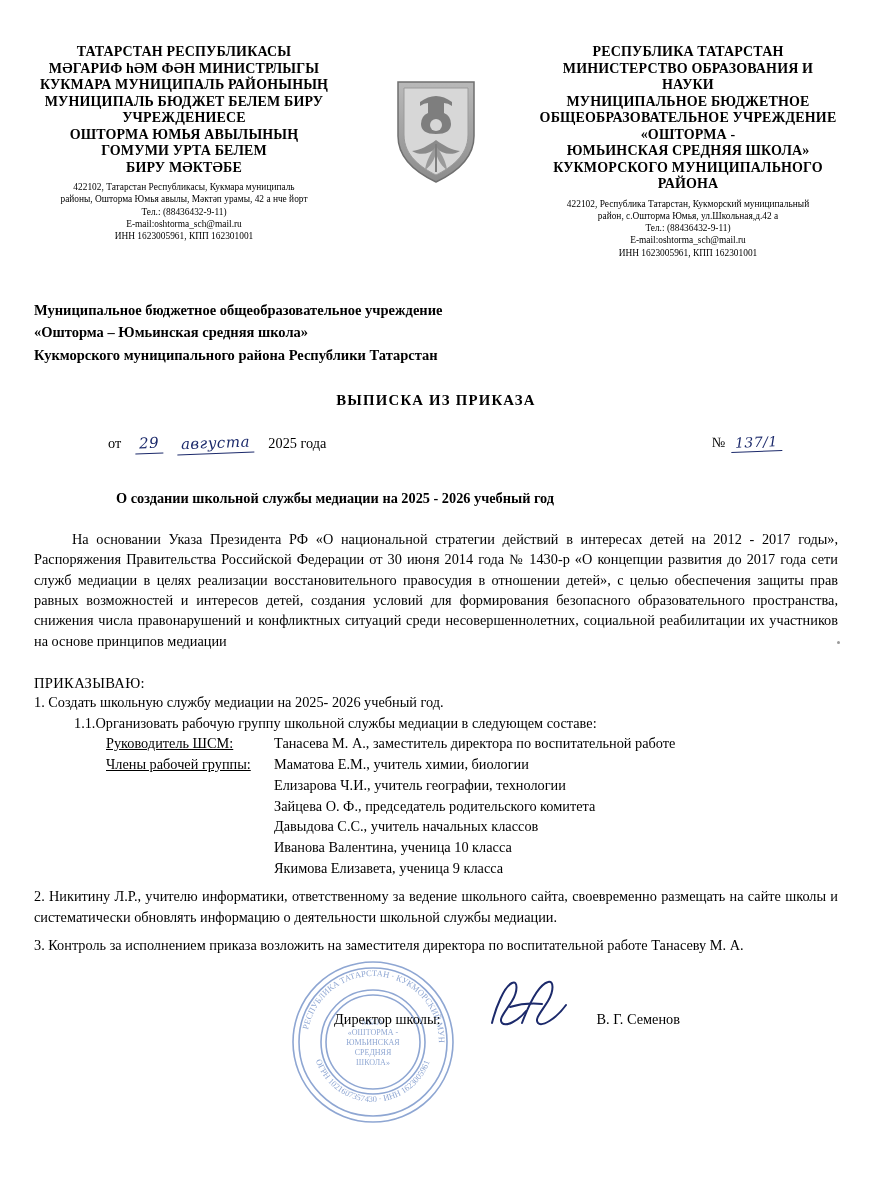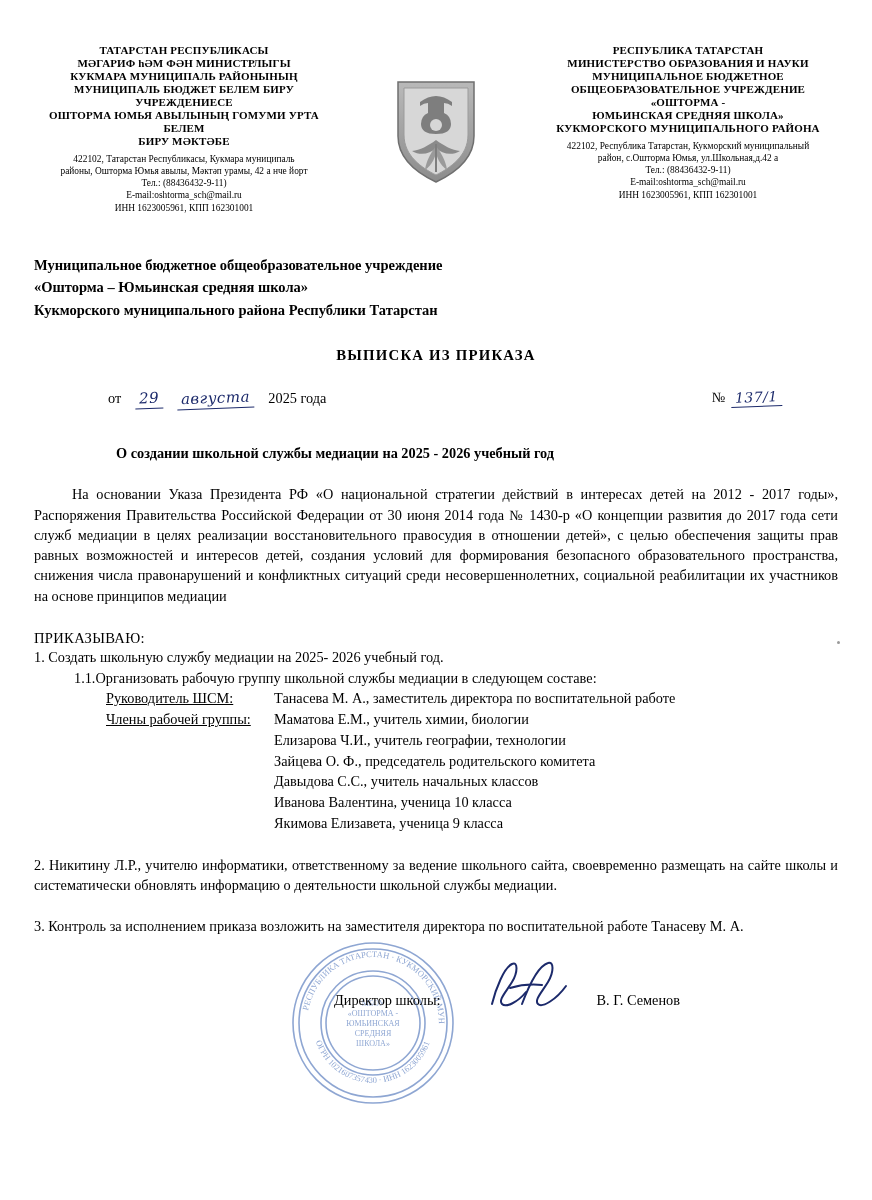--- a/index.html
+++ b/index.html
@@ -29,21 +29,21 @@
     align-items: flex-start;
     justify-content: space-between;
     gap: 6px;
   }
   .lh-col {
     width: 300px;
     text-align: center;
     line-height: 1.18;
   }
   .lh-col .head-line {
-    font-size: 11px;
+    font-size: 14px;
     font-weight: bold;
     letter-spacing: 0.15px;
   }
   .lh-col .addr {
     font-size: 9.4px;
     margin-top: 5px;
     line-height: 1.3;
   }
   .lh-col .addr div { white-space: normal; }
   .crest {
@@ -139,21 +139,21 @@
   }
   .item.indent1 { padding-left: 40px; }
   .roster-row {
     display: flex;
     font-size: 14.3px;
     line-height: 1.45;
     padding-left: 72px;
   }
   .roster-row .lbl { width: 168px; flex: none; text-decoration: underline; }
   .roster-row .val { flex: 1; }
-  .para.tight { margin-top: 21px; text-indent: 0; }
+  .para.tight { margin-top: 8px; text-indent: 0; }
 
   
   .signature {
     margin-top: 30px;
     position: relative;
     height: 70px;
   }
   .sig-line {
     position: absolute;
     left: 300px;

